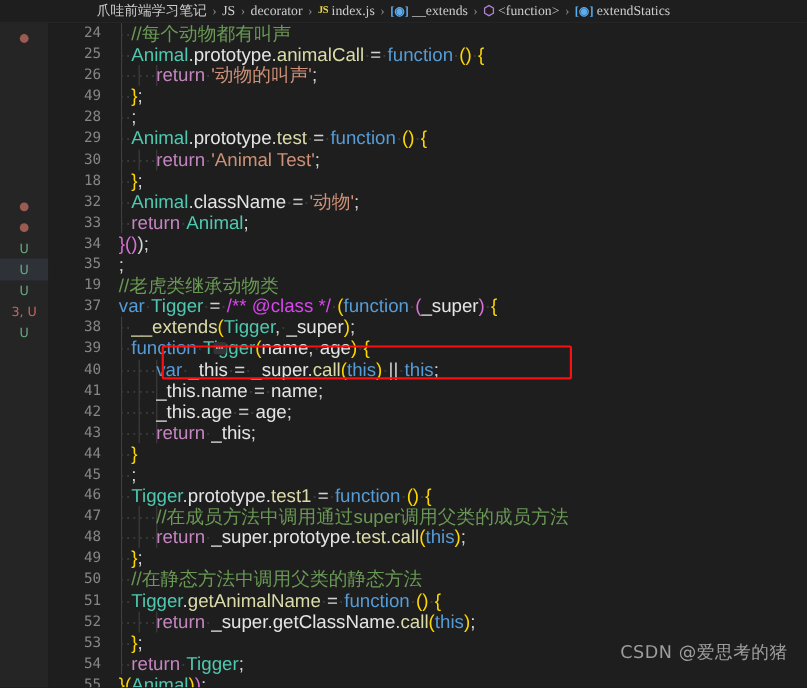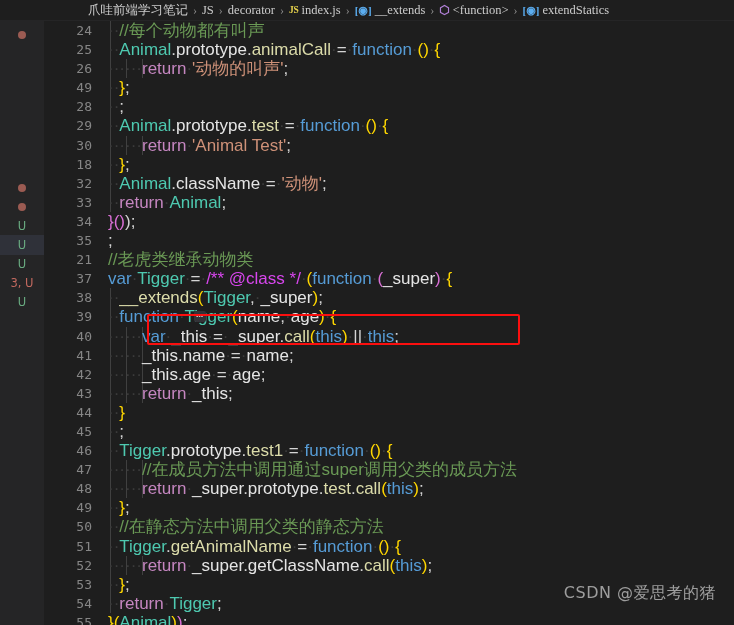--- a/index.html
+++ b/index.html
@@ -192,21 +192,21 @@
       <div class="row"><span class="lnum">26</span><span class="guide" style="left: 66px;"></span><span class="guide" style="left: 82px;"></span><span class="guide" style="left: 98px;"></span><span class="code"><span class="t-ws">··</span><span class="t-ws">··</span><span class="t-ws">··</span><span class="t-kw">return</span><span class="t-ws">·</span><span class="t-str">'动物的叫声'</span><span class="t-op">;</span></span></div>
       <div class="row"><span class="lnum">49</span><span class="guide" style="left: 66px;"></span><span class="code"><span class="t-ws">··</span><span class="t-p1">}</span><span class="t-op">;</span></span></div>
       <div class="row"><span class="lnum">28</span><span class="guide" style="left: 66px;"></span><span class="code"><span class="t-ws">··</span><span class="t-op">;</span></span></div>
       <div class="row"><span class="lnum">29</span><span class="guide" style="left: 66px;"></span><span class="code"><span class="t-ws">··</span><span class="t-cls">Animal</span><span class="t-op">.</span><span class="t-var">prototype</span><span class="t-op">.</span><span class="t-fn">test</span><span class="t-ws">·</span><span class="t-op">=</span><span class="t-ws">·</span><span class="t-kw2">function</span><span class="t-ws">·</span><span class="t-p1">()</span><span class="t-ws">·</span><span class="t-p1">{</span></span></div>
       <div class="row"><span class="lnum">30</span><span class="guide" style="left: 66px;"></span><span class="guide" style="left: 82px;"></span><span class="guide" style="left: 98px;"></span><span class="code"><span class="t-ws">··</span><span class="t-ws">··</span><span class="t-ws">··</span><span class="t-kw">return</span><span class="t-ws">·</span><span class="t-str">'Animal Test'</span><span class="t-op">;</span></span></div>
       <div class="row"><span class="lnum">18</span><span class="guide" style="left: 66px;"></span><span class="code"><span class="t-ws">··</span><span class="t-p1">}</span><span class="t-op">;</span></span></div>
       <div class="row"><span class="lnum">32</span><span class="guide" style="left: 66px;"></span><span class="code"><span class="t-ws">··</span><span class="t-cls">Animal</span><span class="t-op">.</span><span class="t-var">className</span><span class="t-ws">·</span><span class="t-op">=</span><span class="t-ws">·</span><span class="t-str">'动物'</span><span class="t-op">;</span></span></div>
       <div class="row"><span class="lnum">33</span><span class="guide" style="left: 66px;"></span><span class="code"><span class="t-ws">··</span><span class="t-kw">return</span><span class="t-ws">·</span><span class="t-cls">Animal</span><span class="t-op">;</span></span></div>
       <div class="row"><span class="lnum">34</span><span class="code"><span class="t-p2">}</span><span class="t-p2">()</span><span class="t-op">)</span><span class="t-op">;</span></span></div>
       <div class="row"><span class="lnum">35</span><span class="code"><span class="t-op">;</span></span></div>
-      <div class="row"><span class="lnum">21</span><span class="code"><span class="t-cmt">//老虎类继承动物类</span></span></div>
+      <div class="row"><span class="lnum">19</span><span class="code"><span class="t-cmt">//老虎类继承动物类</span></span></div>
       <div class="row"><span class="lnum">37</span><span class="code"><span class="t-kw2">var</span><span class="t-ws">·</span><span class="t-cls">Tigger</span><span class="t-ws">·</span><span class="t-op">=</span><span class="t-ws">·</span><span class="t-doc">/** @class */</span><span class="t-ws">·</span><span class="t-p1">(</span><span class="t-kw2">function</span><span class="t-ws">·</span><span class="t-p2">(</span><span class="t-var">_super</span><span class="t-p2">)</span><span class="t-ws">·</span><span class="t-p1">{</span></span></div>
       <div class="row"><span class="lnum">38</span><span class="guide" style="left: 66px;"></span><span class="code"><span class="t-ws">··</span><span class="t-fn">__extends</span><span class="t-p1">(</span><span class="t-cls">Tigger</span><span class="t-op">,</span><span class="t-ws">·</span><span class="t-var">_super</span><span class="t-p1">)</span><span class="t-op">;</span></span></div>
       <div class="row"><span class="lnum">39</span><span class="guide" style="left: 66px;"></span><span class="code"><span class="t-ws">··</span><span class="t-kw2">function</span><span class="t-ws">·</span><span class="t-cls">Tigger</span><span class="t-p1">(</span><span class="t-var">name</span><span class="t-op">,</span><span class="t-ws">·</span><span class="t-var">age</span><span class="t-p1">)</span><span class="t-ws">·</span><span class="t-p1">{</span></span><span class="fold-dots">⋯</span></div>
       <div class="row"><span class="lnum">40</span><span class="guide" style="left: 66px;"></span><span class="guide" style="left: 82px;"></span><span class="guide" style="left: 98px;"></span><span class="code"><span class="t-ws">··</span><span class="t-ws">··</span><span class="t-ws">··</span><span class="t-kw2">var</span><span class="t-ws">·</span><span class="t-var">_this</span><span class="t-ws">·</span><span class="t-op">=</span><span class="t-ws">·</span><span class="t-var">_super</span><span class="t-op">.</span><span class="t-fn">call</span><span class="t-p1">(</span><span class="t-kw2">this</span><span class="t-p1">)</span><span class="t-ws">·</span><span class="t-op">||</span><span class="t-ws">·</span><span class="t-kw2">this</span><span class="t-op">;</span></span></div>
       <div class="row"><span class="lnum">41</span><span class="guide" style="left: 66px;"></span><span class="guide" style="left: 82px;"></span><span class="guide" style="left: 98px;"></span><span class="code"><span class="t-ws">··</span><span class="t-ws">··</span><span class="t-ws">··</span><span class="t-var">_this</span><span class="t-op">.</span><span class="t-var">name</span><span class="t-ws">·</span><span class="t-op">=</span><span class="t-ws">·</span><span class="t-var">name</span><span class="t-op">;</span></span></div>
       <div class="row"><span class="lnum">42</span><span class="guide" style="left: 66px;"></span><span class="guide" style="left: 82px;"></span><span class="guide" style="left: 98px;"></span><span class="code"><span class="t-ws">··</span><span class="t-ws">··</span><span class="t-ws">··</span><span class="t-var">_this</span><span class="t-op">.</span><span class="t-var">age</span><span class="t-ws">·</span><span class="t-op">=</span><span class="t-ws">·</span><span class="t-var">age</span><span class="t-op">;</span></span></div>
       <div class="row"><span class="lnum">43</span><span class="guide" style="left: 66px;"></span><span class="guide" style="left: 82px;"></span><span class="guide" style="left: 98px;"></span><span class="code"><span class="t-ws">··</span><span class="t-ws">··</span><span class="t-ws">··</span><span class="t-kw">return</span><span class="t-ws">·</span><span class="t-var">_this</span><span class="t-op">;</span></span></div>
       <div class="row"><span class="lnum">44</span><span class="guide" style="left: 66px;"></span><span class="code"><span class="t-ws">··</span><span class="t-p1">}</span></span></div>
       <div class="row"><span class="lnum">45</span><span class="guide" style="left: 66px;"></span><span class="code"><span class="t-ws">··</span><span class="t-op">;</span></span></div>
       <div class="row"><span class="lnum">46</span><span class="guide" style="left: 66px;"></span><span class="code"><span class="t-ws">··</span><span class="t-cls">Tigger</span><span class="t-op">.</span><span class="t-var">prototype</span><span class="t-op">.</span><span class="t-fn">test1</span><span class="t-ws">·</span><span class="t-op">=</span><span class="t-ws">·</span><span class="t-kw2">function</span><span class="t-ws">·</span><span class="t-p1">()</span><span class="t-ws">·</span><span class="t-p1">{</span></span></div>

